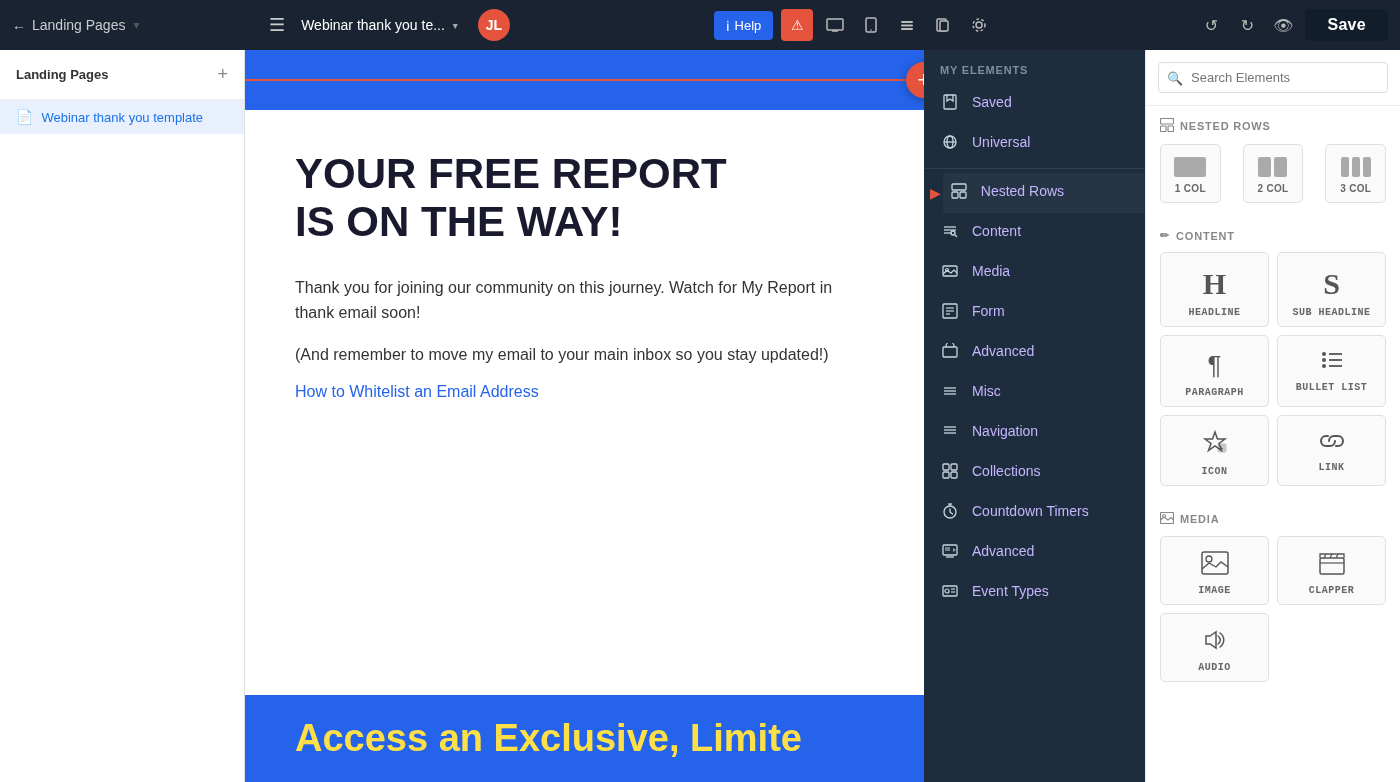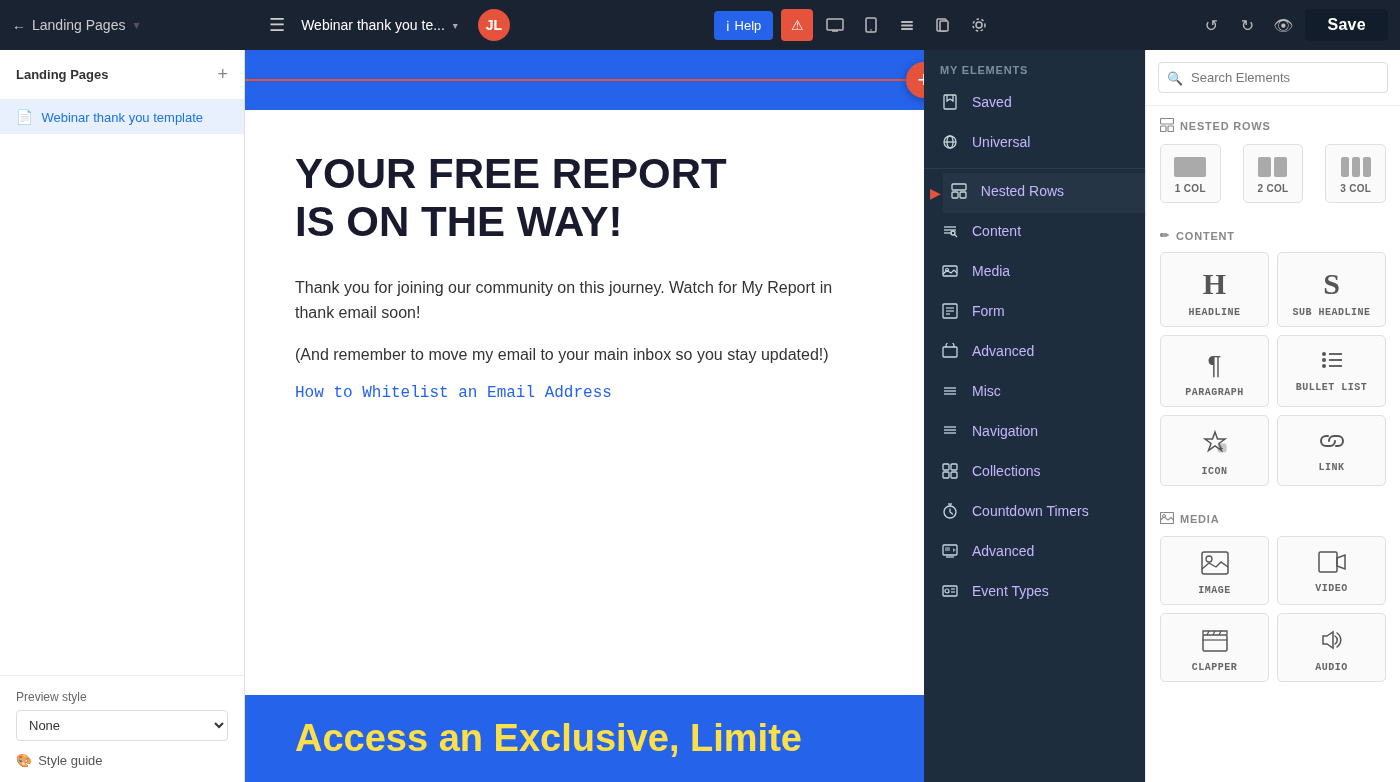--- a/index.html
+++ b/index.html
@@ -42,21 +42,21 @@
 
     
     .canvas-area { flex: 1; background: #e8e8e8; overflow: hidden; position: relative; }
     .canvas-content { background: white; margin: 0; height: 100%; overflow-y: auto; }
     .blue-banner { background: #2563eb; height: 60px; display: flex; align-items: center; justify-content: center; position: relative; }
     .plus-btn { width: 36px; height: 36px; border-radius: 50%; background: #e5533c; border: none; color: white; font-size: 22px; cursor: pointer; display: flex; align-items: center; justify-content: center; position: absolute; right: -18px; top: 50%; transform: translateY(-50%); box-shadow: 0 2px 8px rgba(0,0,0,0.3); z-index: 10; }
     .plus-line { position: absolute; right: 18px; top: 50%; width: 840px; height: 2px; background: #e5533c; transform: translateY(-50%); z-index: 5; }
     .main-content { padding: 40px 50px; }
     .main-heading { font-size: 42px; font-weight: 900; color: #1a1a2e; line-height: 1.15; margin-bottom: 28px; text-transform: uppercase; }
     .main-body { font-size: 16px; color: #333; line-height: 1.6; margin-bottom: 16px; }
-    .main-link { color: #2563eb; text-decoration: none; font-size: 16px; font-family: Liberation Mono, monospace; }
+    .main-link { color: #2563eb; text-decoration: none; font-size: 16px; }
 
     
     .elements-panel { width: 221px; background: #1e2d3d; flex-shrink: 0; overflow-y: auto; }
     .elements-panel::-webkit-scrollbar { width: 4px; }
     .elements-panel::-webkit-scrollbar-thumb { background: #3a4a5c; }
     .panel-section-title { font-size: 11px; font-weight: 700; color: #7a8fa0; padding: 14px 16px 8px; letter-spacing: 0.8px; text-transform: uppercase; }
     .panel-item { display: flex; align-items: flex-start; gap: 12px; padding: 10px 16px; color: #c4b5fd; font-size: 14px; cursor: pointer; }
     .panel-item.active { background: #263545; border-left: 3px solid #e5533c; }
     .panel-item-icon { font-size: 16px; width: 20px; text-align: center; }
     .panel-divider { height: 1px; background: #2c3d4e; margin: 4px 0; }
@@ -167,30 +167,20 @@
 
   <div class="sidebar">
     <div class="sidebar-header">
       <span class="sidebar-section-title">Landing Pages</span>
       <button class="sidebar-add-btn">+</button>
     </div>
     <div class="sidebar-item active">
       <span class="sidebar-item-icon">📄</span>
       <span>Webinar thank you template</span>
     </div>
-    <div class="sidebar-bottom">
-      <div class="preview-style-label">Preview style</div>
-      <select class="preview-select">
-        <option>None</option>
-      </select>
-      <div class="style-guide-link">
-        <span>🎨</span>
-        <span>Style guide</span>
-      </div>
-    </div>
   </div>
 
   <div class="canvas-area">
     <div class="canvas-content">
       <div class="blue-banner">
         <div class="plus-line"></div>
         <button class="plus-btn" style="position:absolute; right:-18px; top:50%; transform:translateY(-50%); z-index:10;">+</button>
       </div>
       <div class="main-content">
         <h1 class="main-heading" style="white-space:pre-line;">YOUR FREE REPORT
@@ -467,29 +457,20 @@
             <svg width="28" height="24" viewBox="0 0 28 24" fill="none">
                 <rect x="1" y="1" width="26" height="22" rx="2" stroke="#555" stroke-width="1.5"></rect>
                 <circle cx="8" cy="8" r="3" stroke="#555" stroke-width="1.3"></circle>
                 <path d="M1 18 L8 12 L15 16 L20 11 L27 16" stroke="#555" stroke-width="1.4"></path>
               </svg>
           </span>
           <span class="catalog-item-label">IMAGE</span>
         </div>
         <div class="catalog-item">
           <span>
-            <svg width="28" height="22" viewBox="0 0 28 22" fill="none">
-                <rect x="1" y="1" width="18" height="20" rx="1.5" stroke="#555" stroke-width="1.5"></rect>
-                <path d="M19 7 L27 4 L27 18 L19 15Z" stroke="#555" stroke-width="1.5" fill="none"></path>
-              </svg>
-          </span>
-          <span class="catalog-item-label">VIDEO</span>
-        </div>
-        <div class="catalog-item">
-          <span>
             <svg width="26" height="24" viewBox="0 0 26 24" fill="none">
                 <rect x="1" y="7" width="24" height="16" rx="1.5" stroke="#555" stroke-width="1.5"></rect>
                 <line x1="1" y1="12" x2="25" y2="12" stroke="#555" stroke-width="1.2"></line>
                 <path d="M1 7 L1 3 L25 3 L25 7" stroke="#555" stroke-width="1.3"></path>
                 <line x1="7" y1="3" x2="5" y2="7" stroke="#555" stroke-width="1.2"></line>
                 <line x1="13" y1="3" x2="11" y2="7" stroke="#555" stroke-width="1.2"></line>
                 <line x1="19" y1="3" x2="17" y2="7" stroke="#555" stroke-width="1.2"></line>
               </svg>
           </span>
           <span class="catalog-item-label">CLAPPER</span>

